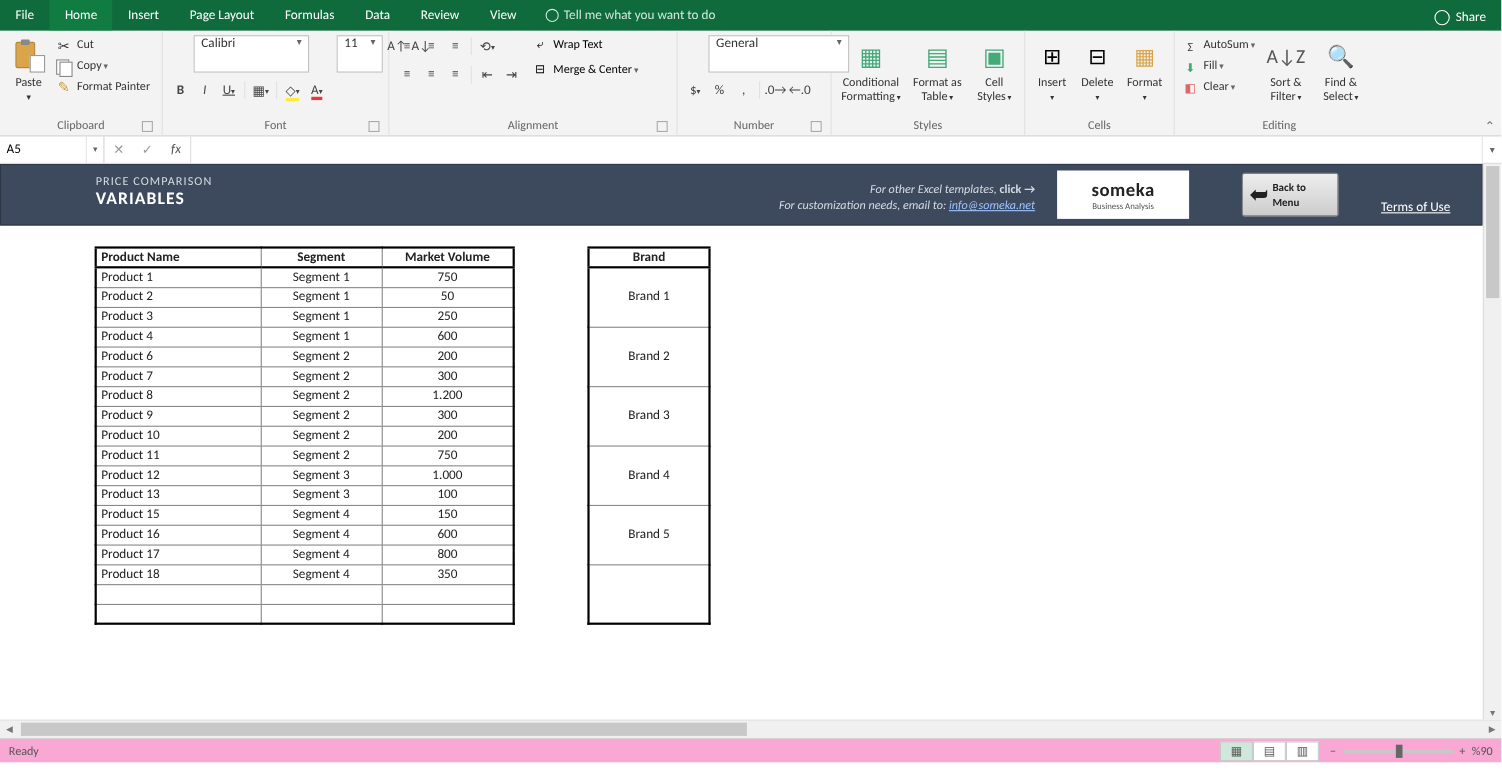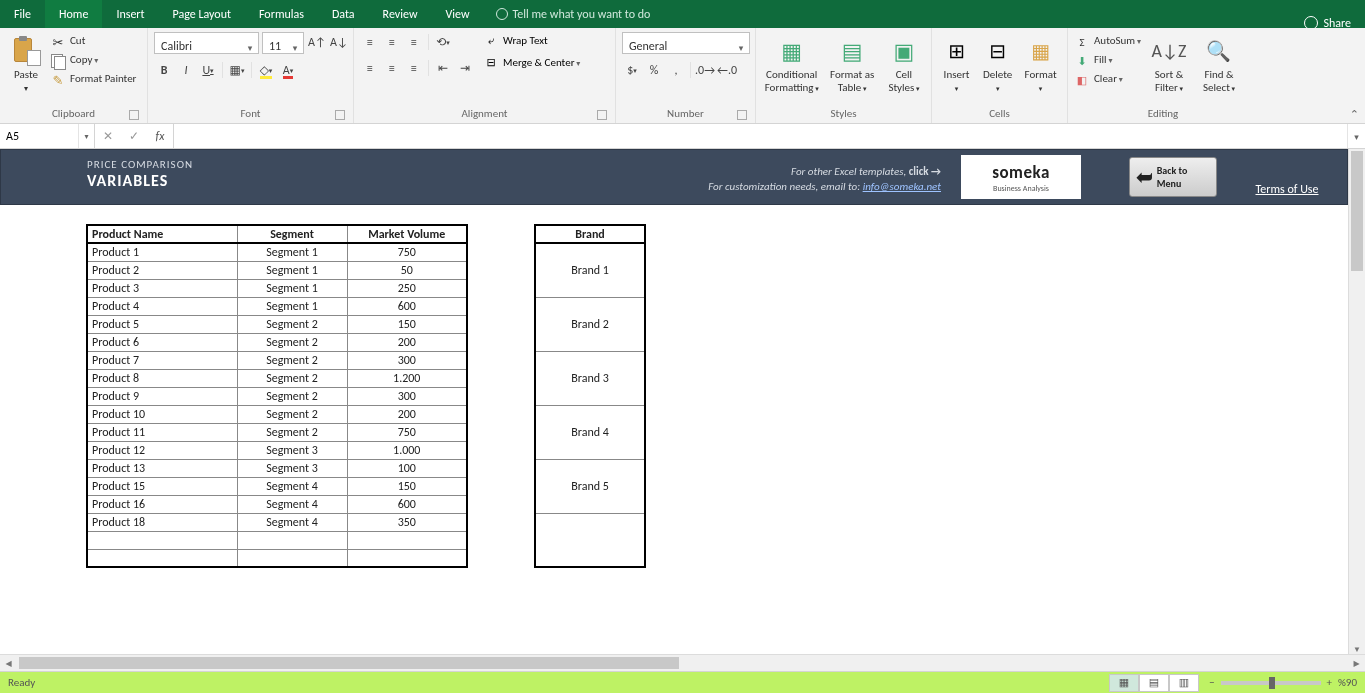--- a/index.html
+++ b/index.html
@@ -4,39 +4,39 @@
 <style>
 * { margin:0; padding:0; box-sizing:border-box; font-family:'Segoe UI','Calibri',sans-serif; }
 body { width:1365px; height:700px; background:#fff; overflow:hidden; font-size:12px; }
 
 
 .tabs-bar { height:28px; background:#0f6b3c; display:flex; align-items:stretch; color:#fff; }
 .tab { padding:0 14px; display:flex; align-items:center; font-size:12px; cursor:pointer; }
 .tab.sel { background:#107c41; }
 .tell-me { display:flex; align-items:center; gap:5px; padding:0 12px; color:#d0e8dc; font-size:12px; }
 .tell-me .bulb { width:12px; height:12px; border:1px solid #d0e8dc; border-radius:50%; }
-.share { margin-left:auto; padding:16px 14px; display:flex; gap:5px; cursor:pointer; }
+.share { margin-left:auto; padding:16px 14px; display:flex; align-items:center; gap:5px; cursor:pointer; }
 .share .ic { width:14px; height:14px; border-radius:50%; border:1.5px solid #fff; position:relative; }
 
 
 .ribbon { height:96px; background:#f3f3f3; border-bottom:1px solid #d4d4d4; display:flex; position:relative; }
 .ribbon .collapse { position:absolute; right:6px; bottom:2px; font-size:11px; color:#666; cursor:pointer; }
 .rgroup { display:flex; flex-direction:column; border-right:1px solid #e1e1e1; padding:4px 6px 0; }
 .rgroup .body { flex:1; display:flex; gap:4px; align-items:flex-start; }
 .rgroup .glabel { text-align:center; font-size:11px; color:#666; padding:1px 0 3px; position:relative; }
 .rgroup .glabel .dlaunch { position:absolute; right:2px; bottom:3px; width:10px; height:10px; border:1px solid #aaa; }
 .bigbtn { display:flex; flex-direction:column; align-items:center; justify-content:flex-start; width:46px; padding-top:2px; cursor:pointer; }
 .bigbtn .bic { height:34px; display:flex; align-items:center; justify-content:center; }
 .bigbtn .blbl { font-size:11px; text-align:center; line-height:13px; color:#333; }
 .vsmall { display:flex; flex-direction:column; gap:3px; padding-top:2px; }
 .vsmall .row { display:flex; align-items:flex-start; gap:4px; font-size:11px; color:#333; cursor:pointer; white-space:nowrap; }
 .ic { width:16px; height:16px; display:inline-flex; align-items:center; justify-content:center; }
 .btnrow { display:flex; gap:2px; }
 .btnrow .sq { width:20px; height:20px; border:1px solid transparent; display:flex; align-items:center; justify-content:center; cursor:pointer; font-size:12px; color:#444; }
-.combo { height:22px; border:1px solid #c0c0c0; background:#fff; display:flex; align-items:flex-end; font-size:12px; color:#333; }
+.combo { height:34px; border:1px solid #c0c0c0; background:#fff; display:flex; align-items:flex-start; font-size:12px; color:#333;margin-left:22px; }
 .combo .txt { padding:0 6px; flex:1; }
 .combo .arr { width:16px; text-align:center; font-size:9px; color:#666; }
 .sep { width:1px; background:#e1e1e1; margin:2px 2px; }
 
 
 .paste-ic { width:30px; height:30px; position:relative; }
 .paste-ic .board { position:absolute; left:3px; top:2px; width:18px; height:24px; background:#d9a54a; border:1px solid #b8863a; border-radius:2px; }
 .paste-ic .clip { position:absolute; left:8px; top:0px; width:8px; height:5px; background:#888; border-radius:1px; }
 .paste-ic .sheet { position:absolute; right:0; bottom:0; width:14px; height:16px; background:#fff; border:1px solid #999; }
 
@@ -92,21 +92,21 @@
 table.data { border:2px solid #000;}
 table.brand .col-a{width:110px; text-align:center;}
 
 
 .hscroll{height:17px;background:#f0f0f0;border-top:1px solid #dcdcdc;display:flex;align-items:center;}
 .hscroll .track{flex:1;position:relative;height:100%;}
 .hscroll .thumb{position:absolute;left:2px;top:2px;bottom:2px;width:660px;background:#c8c8c8;}
 .hscroll .ab{width:17px;text-align:center;font-size:8px;color:#777;}
 
 
-.status { height:22px; background:#bef264; border-top:1px solid #d4d4d4; display:flex; align-items:center; font-size:11px; color:#555; padding:0 8px;}
+.status { height:22px; background:#f9a8d4; border-top:1px solid #d4d4d4; display:flex; align-items:center; font-size:11px; color:#555; padding:0 8px;}
 .status .views { margin-left:auto; display:flex; gap:0; }
 .status .vb { width:30px; height:18px; border:1px solid #c8c8c8; display:flex; align-items:center; justify-content:center; cursor:pointer; background:#fff;}
 .status .vb.sel{background:#d0e8dc;}
 .status .zoom { display:flex; align-items:center; gap:6px; margin-left:10px;}
 .status .zslider { width:100px; height:4px; background:#c8c8c8; position:relative;}
 .status .zslider .zh { position:absolute; left:48px; top:-4px; width:6px; height:12px; background:#666;}
 .drop::after{content:" ▾"; font-size:8px; color:#666;}
 </style>
 </head>
 <body>
@@ -383,25 +383,20 @@
               <td class="col-a">Product 3</td>
               <td class="col-b">Segment 1</td>
               <td class="col-c">250</td>
             </tr>
             <tr>
               <td class="col-a">Product 4</td>
               <td class="col-b">Segment 1</td>
               <td class="col-c">600</td>
             </tr>
             <tr>
-              <td class="col-a">Product 5</td>
-              <td class="col-b">Segment 2</td>
-              <td class="col-c">150</td>
-            </tr>
-            <tr>
               <td class="col-a">Product 6</td>
               <td class="col-b">Segment 2</td>
               <td class="col-c">200</td>
             </tr>
             <tr>
               <td class="col-a">Product 7</td>
               <td class="col-b">Segment 2</td>
               <td class="col-c">300</td>
             </tr>
             <tr>
@@ -436,20 +431,25 @@
             </tr>
             <tr>
               <td class="col-a">Product 15</td>
               <td class="col-b">Segment 4</td>
               <td class="col-c">150</td>
             </tr>
             <tr>
               <td class="col-a">Product 16</td>
               <td class="col-b">Segment 4</td>
               <td class="col-c">600</td>
+            </tr>
+            <tr>
+              <td class="col-a">Product 17</td>
+              <td class="col-b">Segment 4</td>
+              <td class="col-c">800</td>
             </tr>
             <tr>
               <td class="col-a">Product 18</td>
               <td class="col-b">Segment 4</td>
               <td class="col-c">350</td>
             </tr>
             <tr>
               <td class="col-a"></td>
               <td class="col-b"></td>
               <td class="col-c"></td>

